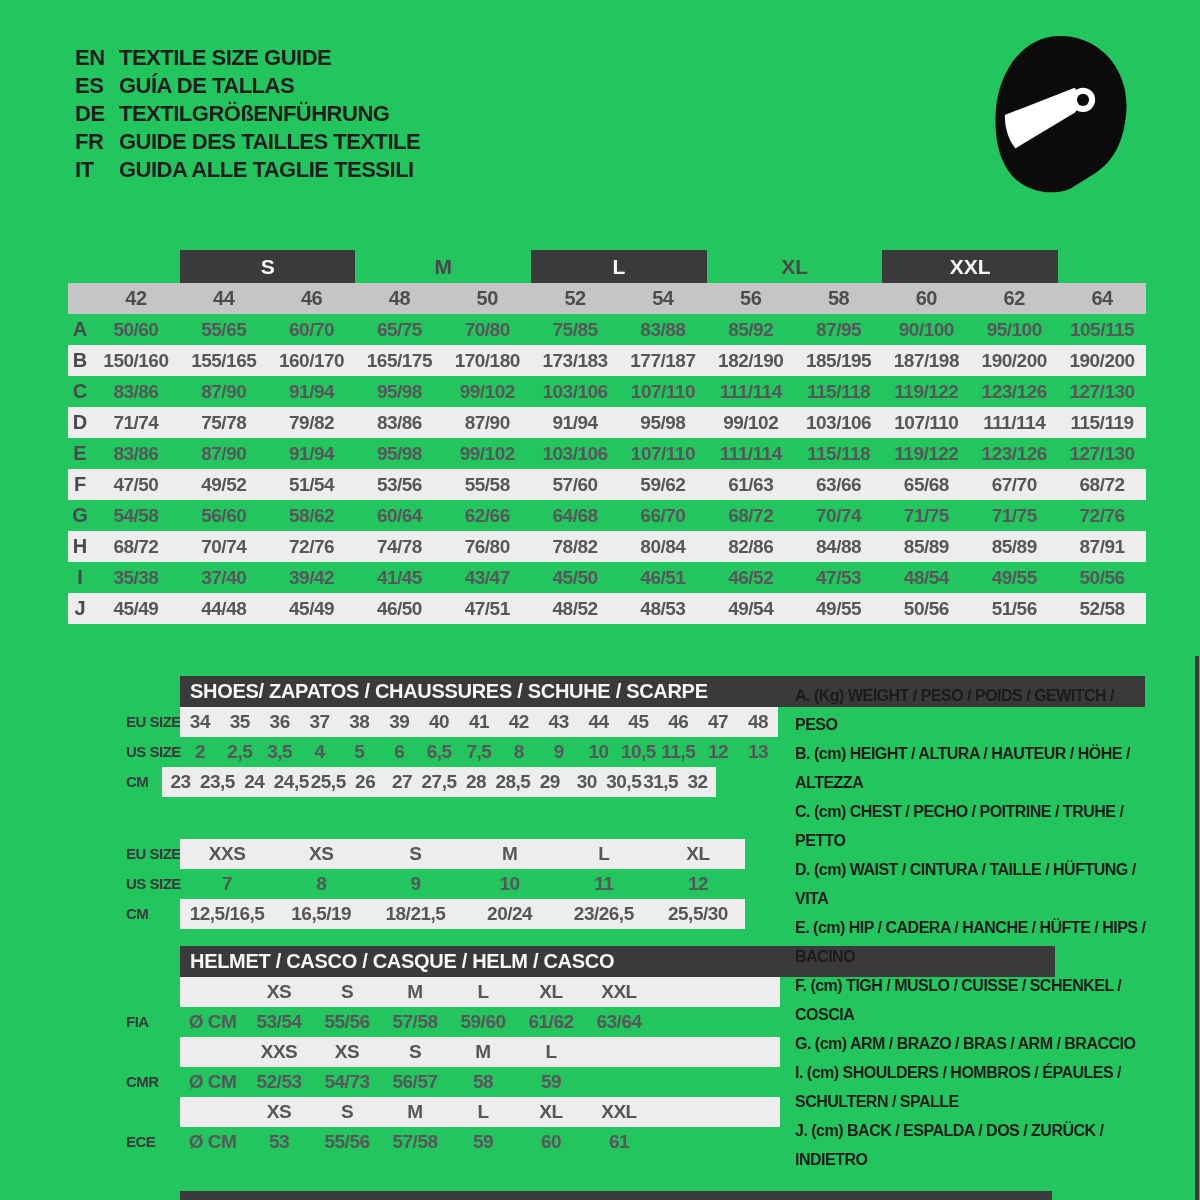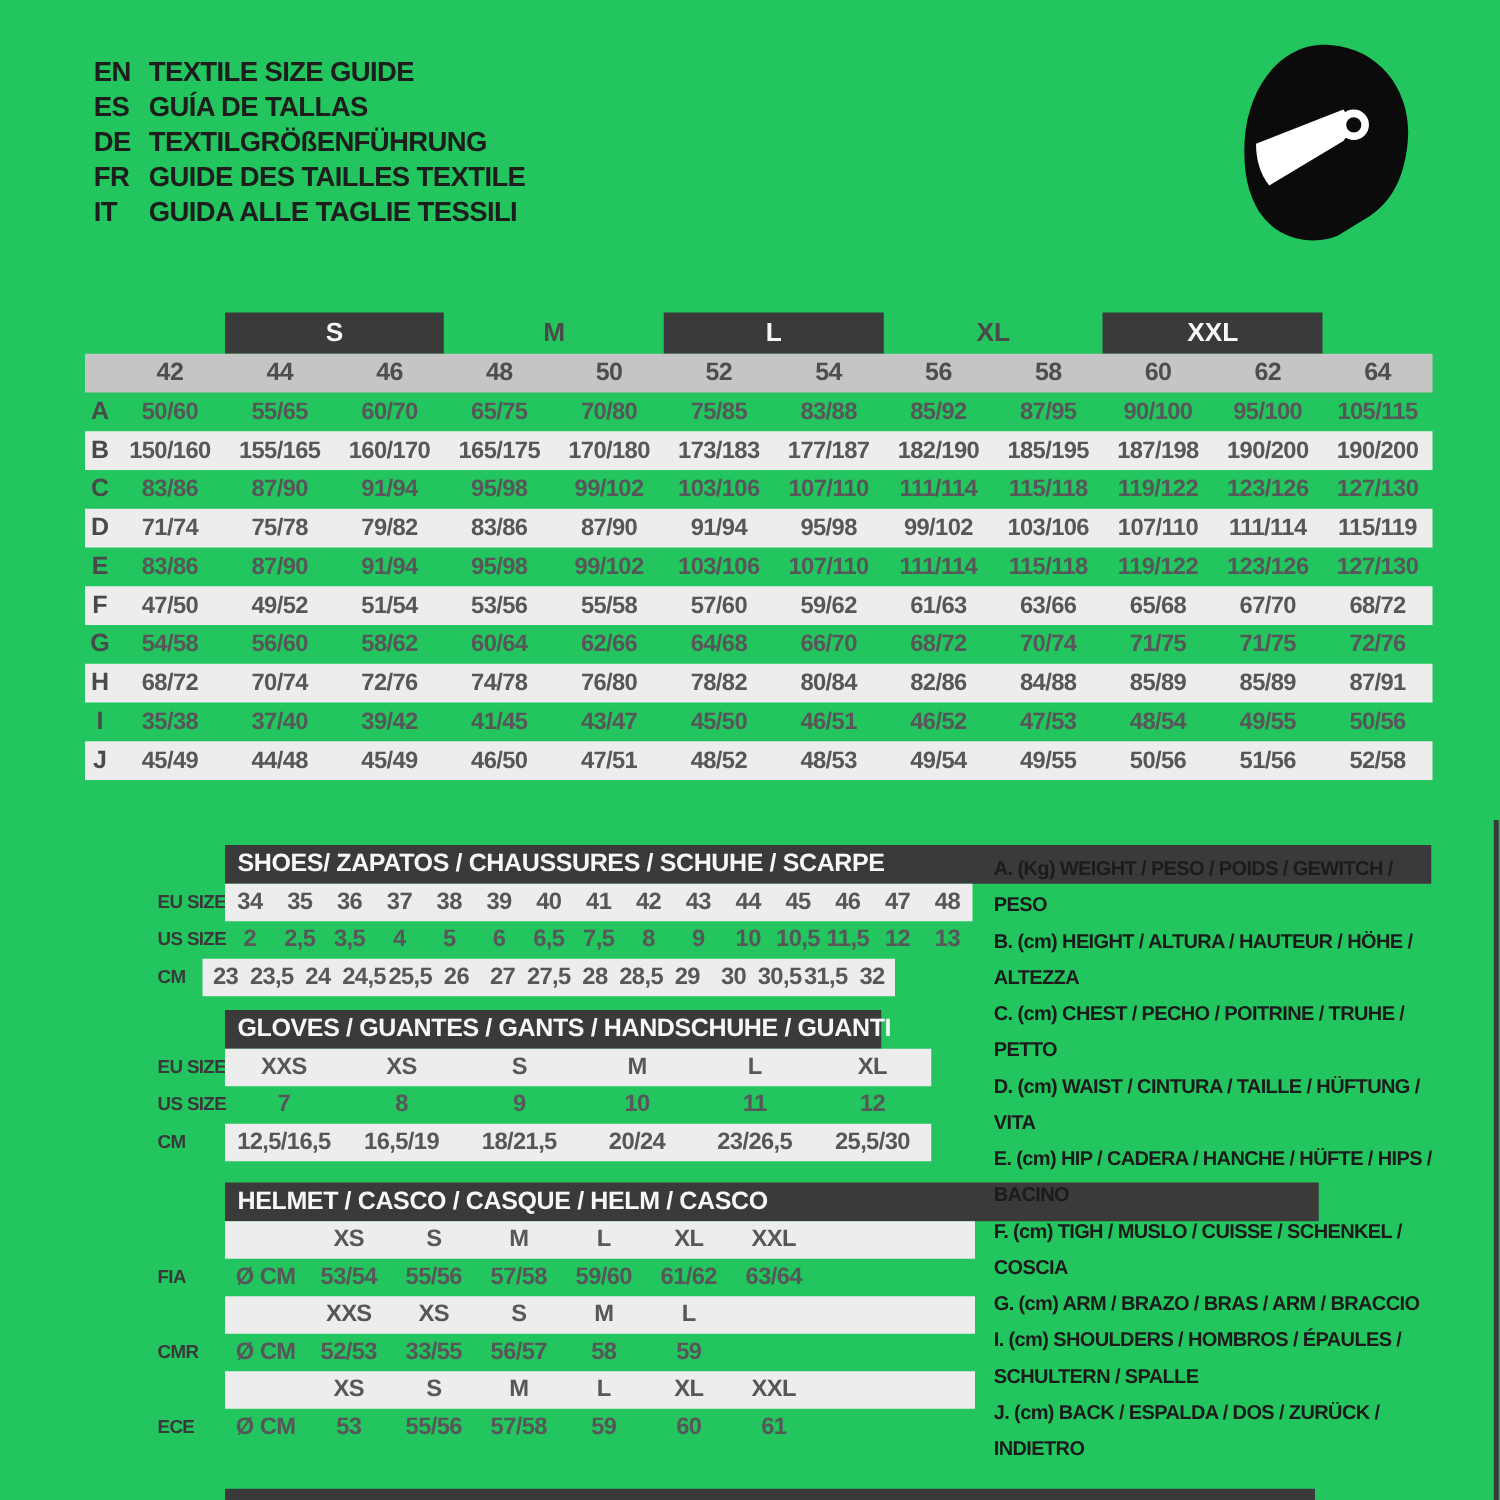--- a/index.html
+++ b/index.html
@@ -261,23 +261,20 @@
         <div class="cell val">50/56</div>
         <div class="cell val">51/56</div>
         <div class="cell val">52/58</div>
       </div>
     </div>
 
   <div class="abs bar" style="left:180px;top:676px;width:965px">
     <span>SHOES/ ZAPATOS / CHAUSSURES / SCHUHE / SCARPE</span>
   </div>
 
-  <div class="abs bar" style="left:180px;top:808px;width:525px">
-    <span>GLOVES / GUANTES / GANTS / HANDSCHUHE / GUANTI</span>
-  </div>
 
   <div class="abs bar" style="left:180px;top:946px;width:875px">
     <span>HELMET / CASCO / CASQUE / HELM / CASCO</span>
   </div>
 
   <div id="legend" class="abs legend">
       <div class="litem">A. (Kg) WEIGHT / PESO / POIDS / GEWITCH / PESO</div>
       <div class="litem">B. (cm) HEIGHT / ALTURA / HAUTEUR / HÖHE / ALTEZZA</div>
       <div class="litem">C. (cm) CHEST / PECHO / POITRINE / TRUHE / PETTO</div>
       <div class="litem">D. (cm) WAIST / CINTURA / TAILLE / HÜFTUNG / VITA</div>
@@ -399,21 +396,21 @@
       <div class="hcell val">S</div>
       <div class="hcell val">M</div>
       <div class="hcell val">L</div>
       <div class="hcell val"></div>
       <div class="hfill"></div>
     </div>
     <div class="abs sidelbl" style="top: 1067px;">CMR</div>
     <div class="abs frow vrow" style="top: 1067px; left: 180px; width: 600px;">
       <div class="unit val">Ø CM</div>
       <div class="hcell val">52/53</div>
-      <div class="hcell val">33/55</div>
+      <div class="hcell val">54/73</div>
       <div class="hcell val">56/57</div>
       <div class="hcell val">58</div>
       <div class="hcell val">59</div>
       <div class="hcell val"></div>
       <div class="hfill"></div>
     </div>
     <div class="abs frow vrow gray" style="top: 1097px; left: 180px; width: 600px;">
       <div class="unit val"></div>
       <div class="hcell val">XS</div>
       <div class="hcell val">S</div>

